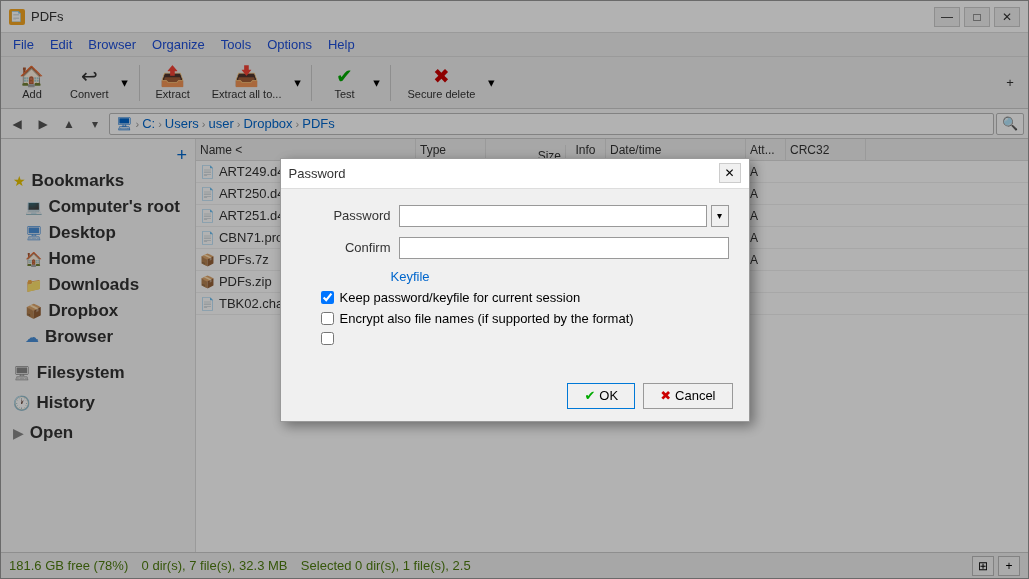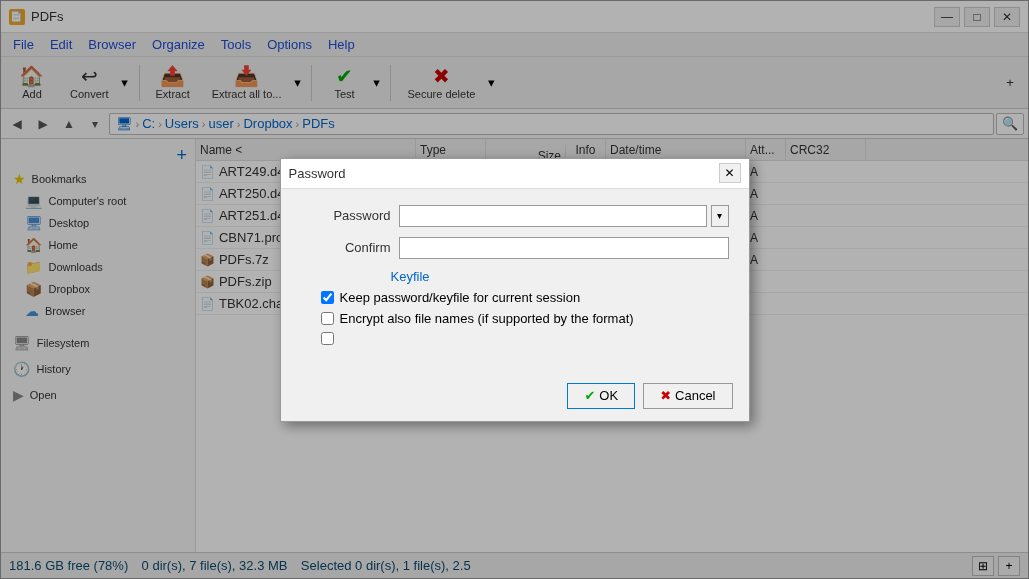--- a/index.html
+++ b/index.html
@@ -41,21 +41,21 @@
 
     
     .sidebar { width: 195px; background: #f8f8f8; border-right: 1px solid #ddd; overflow-y: auto; padding: 4px 0; }
     .sidebar-add-btn { display: flex; align-items: center; justify-content: flex-end; padding: 2px 8px; color: #0066cc; cursor: pointer; font-size: 18px; }
     .sidebar-section { margin-bottom: 2px; }
     .sidebar-item { display: flex; align-items: center; padding: 3px 8px 3px 12px; cursor: pointer; gap: 6px; color: #333; }
     .sidebar-item-icon { font-size: 14px; color: #f5a623; }
     .sidebar-item-icon.blue { color: #4a90d9; }
     .sidebar-item-icon.gray { color: #888; }
     .sidebar-item-icon.yellow { color: #e8c300; }
-    .sidebar-label { font-size: 11px; }
+    .sidebar-label { font-size: 17px; font-weight: bold; }
 
     
     .file-list { flex: 1; overflow-y: auto; background: #fff; }
     .file-list-header { display: flex; align-items: center; background: #f0f0f0; border-bottom: 1px solid #ddd; height: 22px; padding: 0; position: sticky; top: 0; }
     .col-header { display: flex; align-items: center; height: 22px; padding: 0 4px; border-right: 1px solid #ddd; cursor: pointer; font-size: 12px; color: #333; white-space: nowrap; overflow: hidden; }
     .col-name { width: 220px; }
     .col-type { width: 70px; }
     .col-size { width: 80px; justify-content: flex-end; margin-top: 12px; }
     .col-info { width: 40px; justify-content: center; }
     .col-datetime { width: 140px; }
@@ -70,21 +70,21 @@
     .file-cell.info { width: 40px; justify-content: center; }
     .file-cell.datetime { width: 140px; }
     .file-cell.att { width: 40px; }
     .file-cell.crc { width: 80px; }
     .file-icon { font-size: 12px; color: #cc3333; }
     .file-icon.archive { color: #e8a000; }
     .file-icon.zip { color: #e8a000; }
 
     
     .status-bar { background: #f0f0f0; height: 26px; display: flex; align-items: center; padding: 0 8px; border-top: 1px solid #ccc; justify-content: space-between; }
-    .status-text { font-size: 12px; color: #0c4a6e; }
+    .status-text { font-size: 12px; color: #4d7c0f; }
     .status-icons { display: flex; gap: 4px; }
     .status-icon-btn { width: 22px; height: 20px; border: 1px solid #bbb; background: #f5f5f5; display: flex; align-items: center; justify-content: center; cursor: pointer; font-size: 12px; }
 
     
     .overlay { position: fixed; top: 0; left: 0; width: 1029px; height: 579px; background: rgba(0,0,0,0.3); display: flex; align-items: center; justify-content: center; z-index: 100; }
 
     
     .dialog { background: #f0f0f0; border: 1px solid #999; box-shadow: 4px 4px 12px rgba(0,0,0,0.4); width: 470px; }
     .dialog-title-bar { background: #fff; height: 30px; display: flex; align-items: center; padding: 0 8px; border-bottom: 1px solid #ddd; }
     .dialog-title { flex: 1; font-size: 13px; color: #333; }

